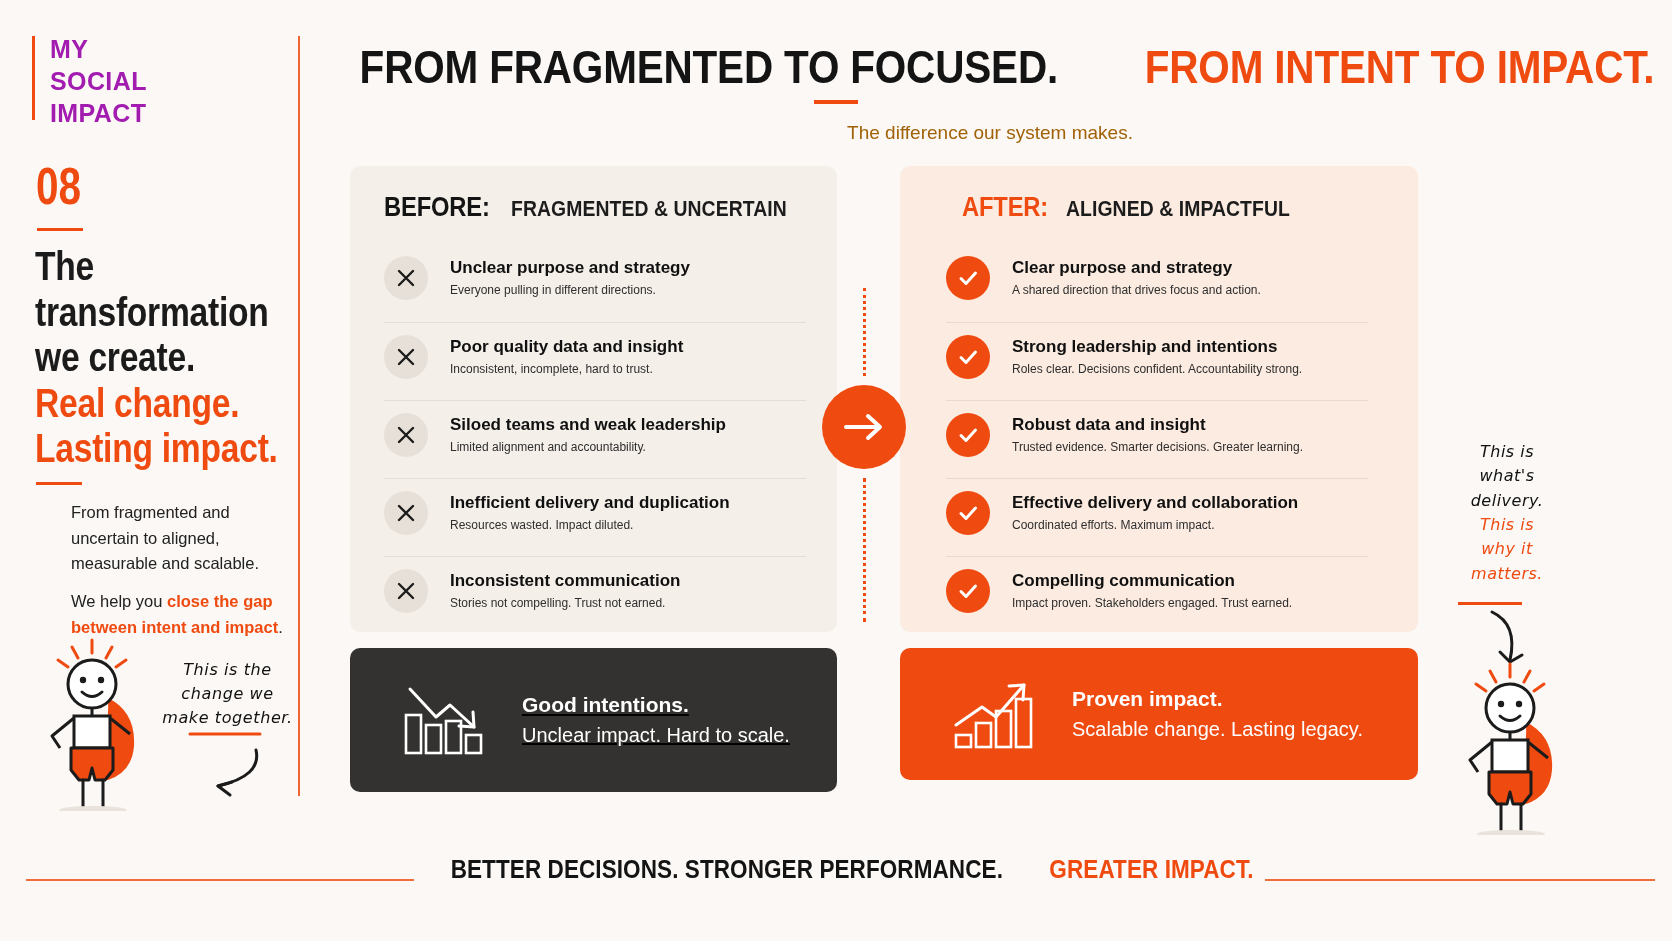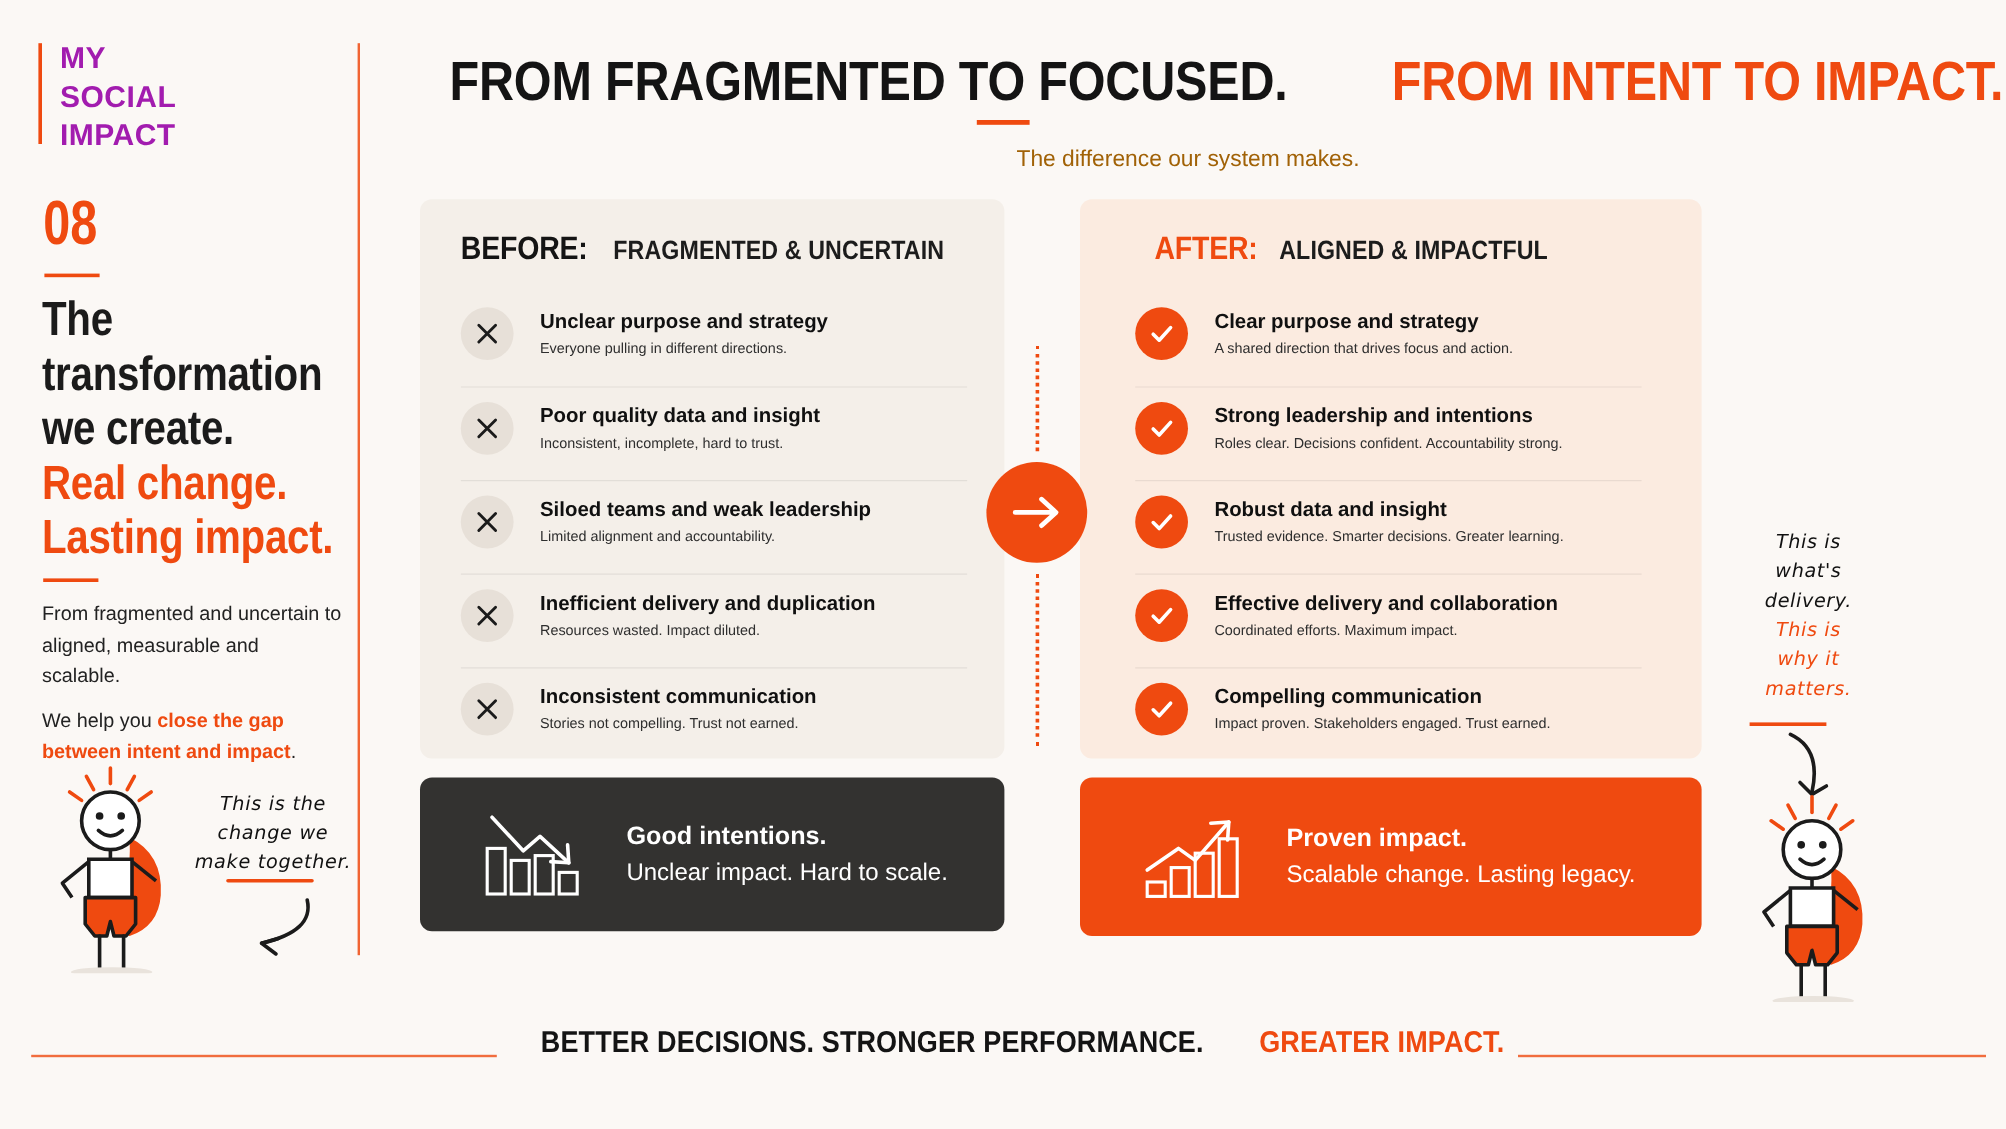--- a/index.html
+++ b/index.html
@@ -36,36 +36,36 @@
     display: block; font-size: 40px; font-weight: 700; line-height: 1.14;
     letter-spacing: -.3px; color: #1B1B1B;
     font-family: "Liberation Sans Narrow","Liberation Sans", sans-serif;
     transform: scaleX(.84); transform-origin: left center;
     white-space: nowrap;
   }
   #headline .hl.accent { color: #EF4A10; }
   #headline-rule { position: absolute; left: 36px; top: 482px; width: 46px; height: 3px; background: #EF4A10; }
 
   #blurb { position: absolute; left: 35px; top: 500px; width: 250px; }
-  #blurb p { font-size: 16.5px; line-height: 1.56; color: #222; margin-bottom: 12px; }
+  #blurb p { font-size: 16.5px; line-height: 1.56; color: #222; margin-bottom: 12px; margin-left: 36px; }
   #blurb .strong { color: #EF4A10; font-weight: 700; }
 
   #divider-left { position: absolute; left: 298px; top: 36px; width: 2px; height: 760px; background: #EF4A10; opacity: .85; }
 
   
   #note-left { position: absolute; left: 160px; top: 658px; width: 135px; }
   #note-left .nl {
     display: block; font-size: 16px; line-height: 1.5; color: #111;
     font-family: "DejaVu Sans", sans-serif; font-style: italic;
     letter-spacing: .6px; text-align: center;
   }
 
   
   #main-title {
-    position: absolute; left: 327px; top: 40px; width: 1320px;
+    position: absolute; left: 312px; top: 40px; width: 1320px;
     text-align: center; white-space: nowrap;
   }
   #main-title span {
     font-size: 46px; font-weight: 700; letter-spacing: -.2px;
     font-family: "Liberation Sans Narrow","Liberation Sans", sans-serif;
     display: inline-block; transform: scaleX(.88); transform-origin: center;
   }
   #main-title .t1 { color: #141414; }
   #main-title .t2 { color: #EF4A10; }
   #title-rule { position: absolute; left: 50%; margin-left: -22px; top: 100px; width: 44px; height: 4px; background: #EF4A10; }
@@ -121,21 +121,21 @@
   }
   .dotline {
     position: absolute; left: 863px; width: 0;
     border-left: 3px dotted #EF4A10;
   }
   #dot-top { top: 288px; height: 88px; }
   #dot-bottom { top: 478px; height: 144px; }
 
   
   .banner { position: absolute; border-radius: 10px; display: flex; align-items: center; }
-  #banner-before { left: 350px; top: 648px; width: 487px; height: 128px; background: #333230; }
+  #banner-before { left: 350px; top: 648px; width: 487px; height: 144px; background: #333230; text-decoration: underline; }
   #banner-after  { left: 900px; top: 648px; width: 518px; height: 132px; background: #EF4A10; }
   .banner .bicon { flex: 0 0 auto; margin-left: 52px; margin-right: 34px; }
   #banner-after .bicon { margin-left: 52px; }
   .banner-txt { color: #fff; }
   .banner-t1 { font-size: 21px; font-weight: 700; line-height: 1.35; }
   .banner-t2 { font-size: 20px; line-height: 1.35; margin-top: 3px; }
 
   
   #note-right { position: absolute; left: 1448px; top: 440px; width: 118px; text-align: center; }
   #note-right .nr {

